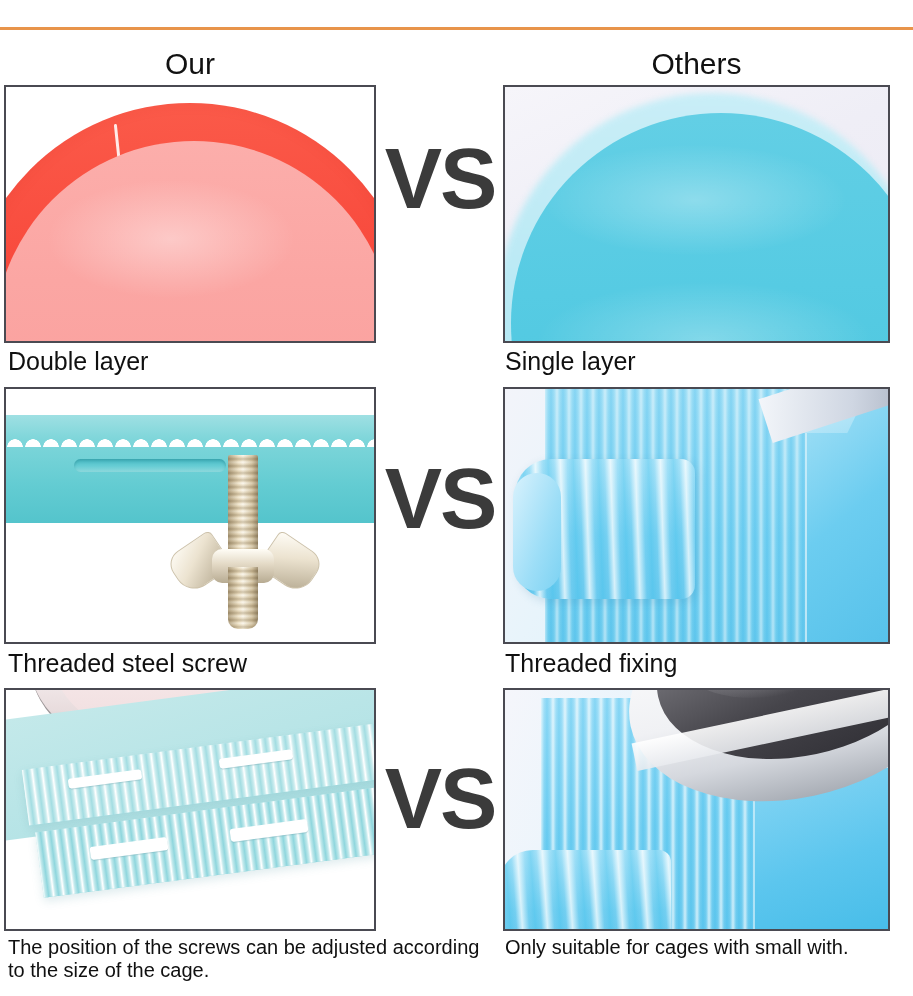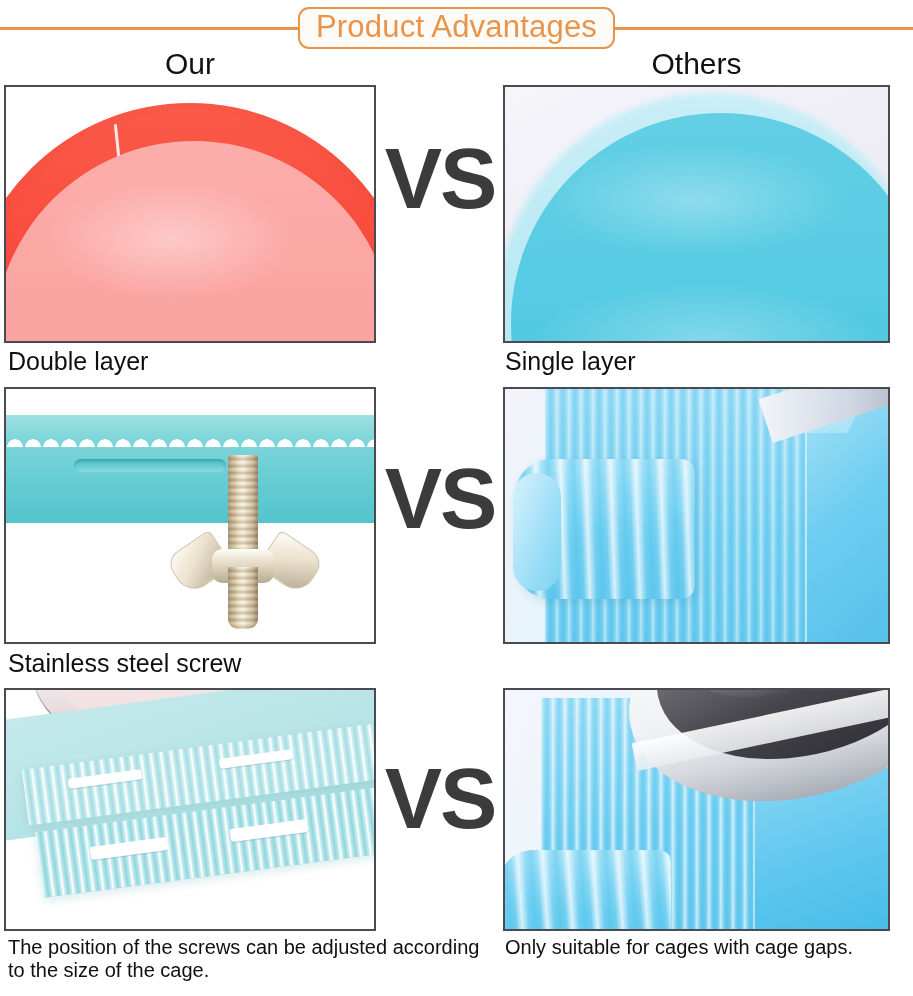--- a/index.html
+++ b/index.html
@@ -418,23 +418,20 @@
     opacity: .9;
   }
 </style>
 </head>
 <body>
 
 <div class="page">
 
   <div class="title-bar">
     <div class="title-rule left"></div>
-    <div class="title-box">
-      <span class="title-text">Product Advantages</span>
-    </div>
     <div class="title-rule right"></div>
   </div>
 
   <div class="col-header our">Our</div>
   <div class="col-header others">Others</div>
 
   <div class="frame col-l row1">
     <div class="img-dbl">
       <div class="dbl-outer">
         <div class="dbl-seam s1"></div>
@@ -479,21 +476,22 @@
     <div class="img-thr">
       <div class="thr-block"></div>
       <div class="thr-block2"></div>
       <div class="thr-flat"></div>
       <div class="thr-screw"></div>
       <div class="thr-screw-cap"></div>
       <div class="thr-glare"></div>
     </div>
   </div>
 
-  <div class="caption col-l c-row2">Stainless steel screw</div>
+  <div class="caption col-l c-row2">Threaded steel screw</div>
+  <div class="caption col-r c-row2">Threaded fixing</div>
 
   <div class="frame col-l row3">
     <div class="img-brk">
       <div class="brk-bowl"></div>
       <div class="brk-bowl-inner"></div>
       <div class="brk-back"></div>
       <div class="bracket top"></div>
       <div class="brk-slot t1"></div>
       <div class="brk-slot t2"></div>
       <div class="bracket bottom"></div>
@@ -510,15 +508,15 @@
       <div class="sm-body2"></div>
       <div class="sm-rim"></div>
       <div class="sm-bowl-in"></div>
       <div class="sm-bowl-sheen"></div>
       <div class="sm-white-band"></div>
       <div class="sm-screw"></div>
     </div>
   </div>
 
   <div class="caption col-l c-row3">The position of the screws can be adjusted according to the size of the cage.</div>
-  <div class="caption col-r c-row3">Only suitable for cages with cage gaps.</div>
+  <div class="caption col-r c-row3">Only suitable for cages with small with.</div>
 
 </div>
 
 </body></html>

